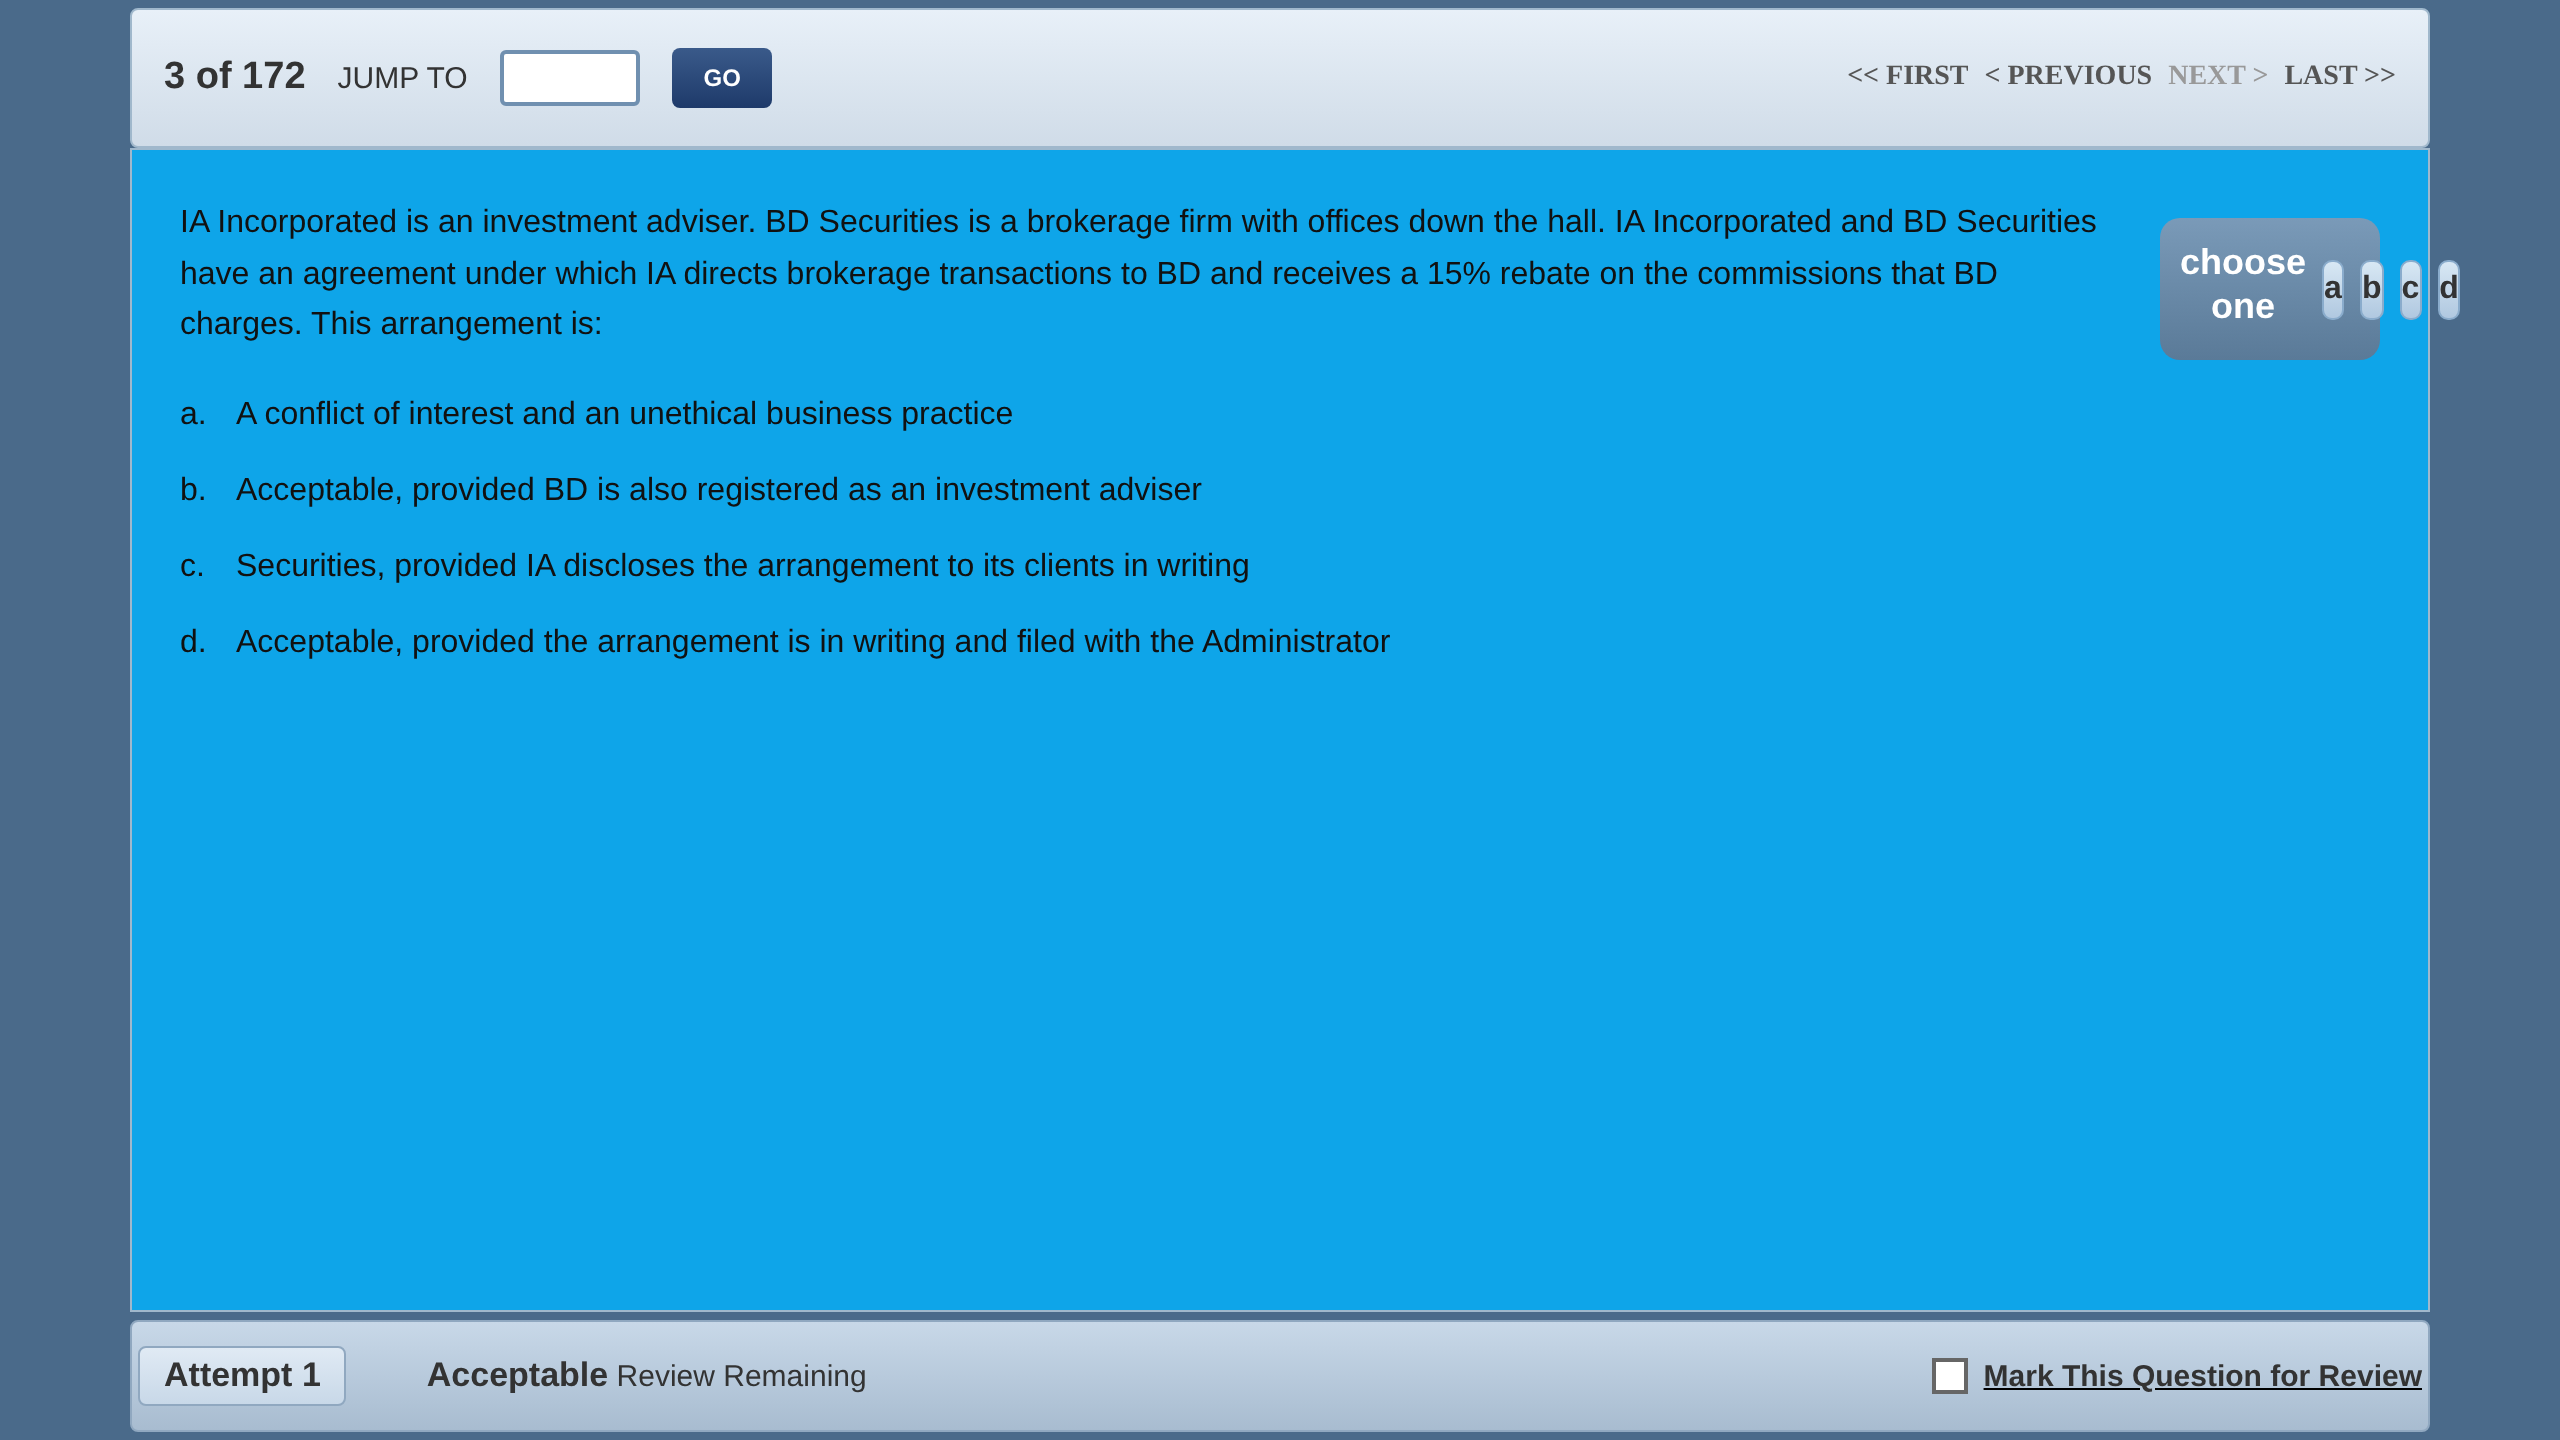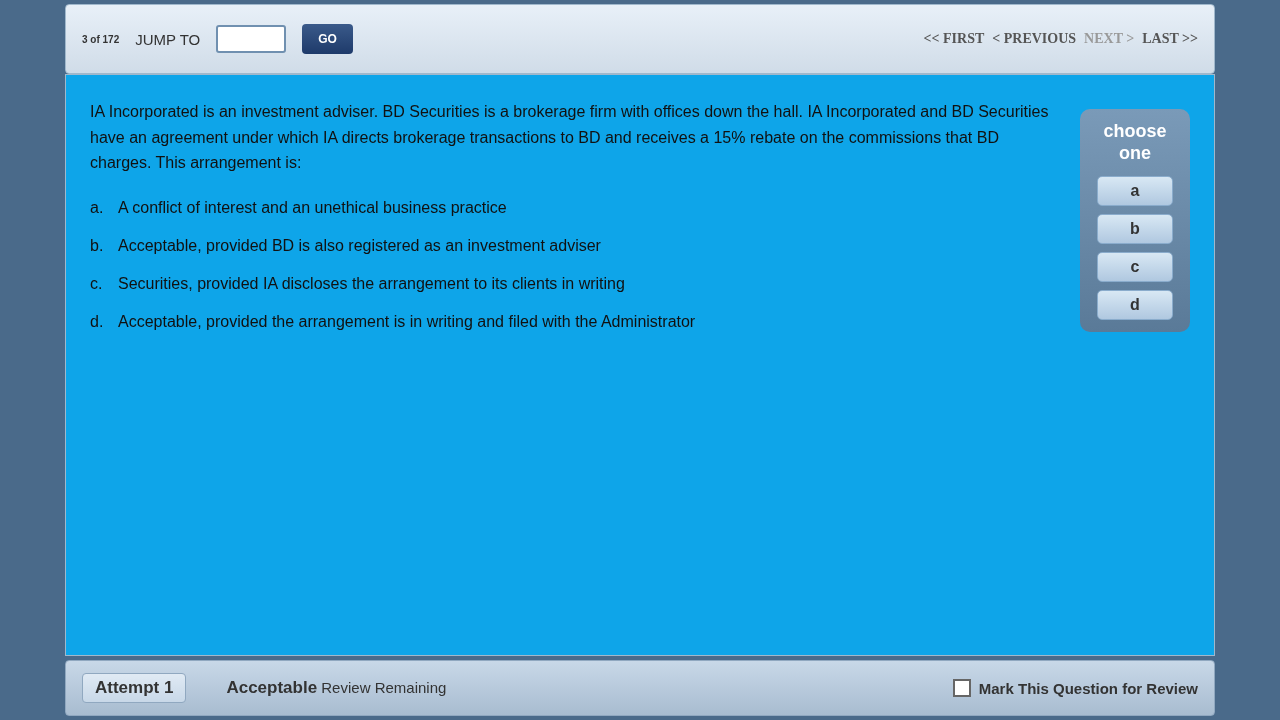--- a/index.html
+++ b/index.html
@@ -23,21 +23,21 @@
       border: 1px solid #a0b8cc;
       border-radius: 4px;
       height: 70px;
       display: flex;
       align-items: center;
       padding: 0 16px;
       gap: 16px;
       margin-top: 4px;
     }
     .question-counter {
-      font-size: 10px;
+      font-size: 19px;
       color: #333;
       font-weight: bold;
       white-space: nowrap;
     }
     .jump-label {
       font-size: 15px;
       color: #333;
       font-weight: normal;
       white-space: nowrap;
     }
@@ -131,21 +131,20 @@
       flex: 1;
     }
 
     
     .choose-one-panel {
       width: 110px;
       background: linear-gradient(to bottom, #7a9ab8, #5a7a98);
       border-radius: 10px;
       padding: 12px 10px;
       display: flex;
-      flex-direction: column;
       align-items: center;
       gap: 8px;
       height: fit-content;
       margin-top: 10px;
     }
     .choose-one-label {
       color: white;
       font-size: 18px;
       font-weight: bold;
       text-align: center;
@@ -169,21 +168,21 @@
 
     
     .bottom-bar {
       width: 1150px;
       background: linear-gradient(to bottom, #c8d8e8, #a8bcd0);
       border: 1px solid #90a8c0;
       border-radius: 4px;
       height: 56px;
       display: flex;
       align-items: center;
-      padding: 0 16px;
+      padding: 0 3px;
       margin-top: 4px;
       margin-bottom: 4px;
     }
     .attempt-label {
       font-size: 17px;
       font-weight: bold;
       color: #333;
       margin-right: 40px;
       padding: 4px 12px;
       background: linear-gradient(to bottom, #e0eaf4, #c8d8e8);
@@ -197,20 +196,21 @@
     }
     .time-remaining span.bold {
       font-weight: bold;
       font-size: 17px;
     }
     .mark-review {
       display: flex;
       align-items: center;
       gap: 8px;
       margin-left: auto;
+      text-decoration: underline;
     }
     .mark-checkbox {
       width: 18px;
       height: 18px;
       border: 2px solid #666;
       background: white;
       cursor: pointer;
     }
     .mark-label {
       font-size: 15px;

